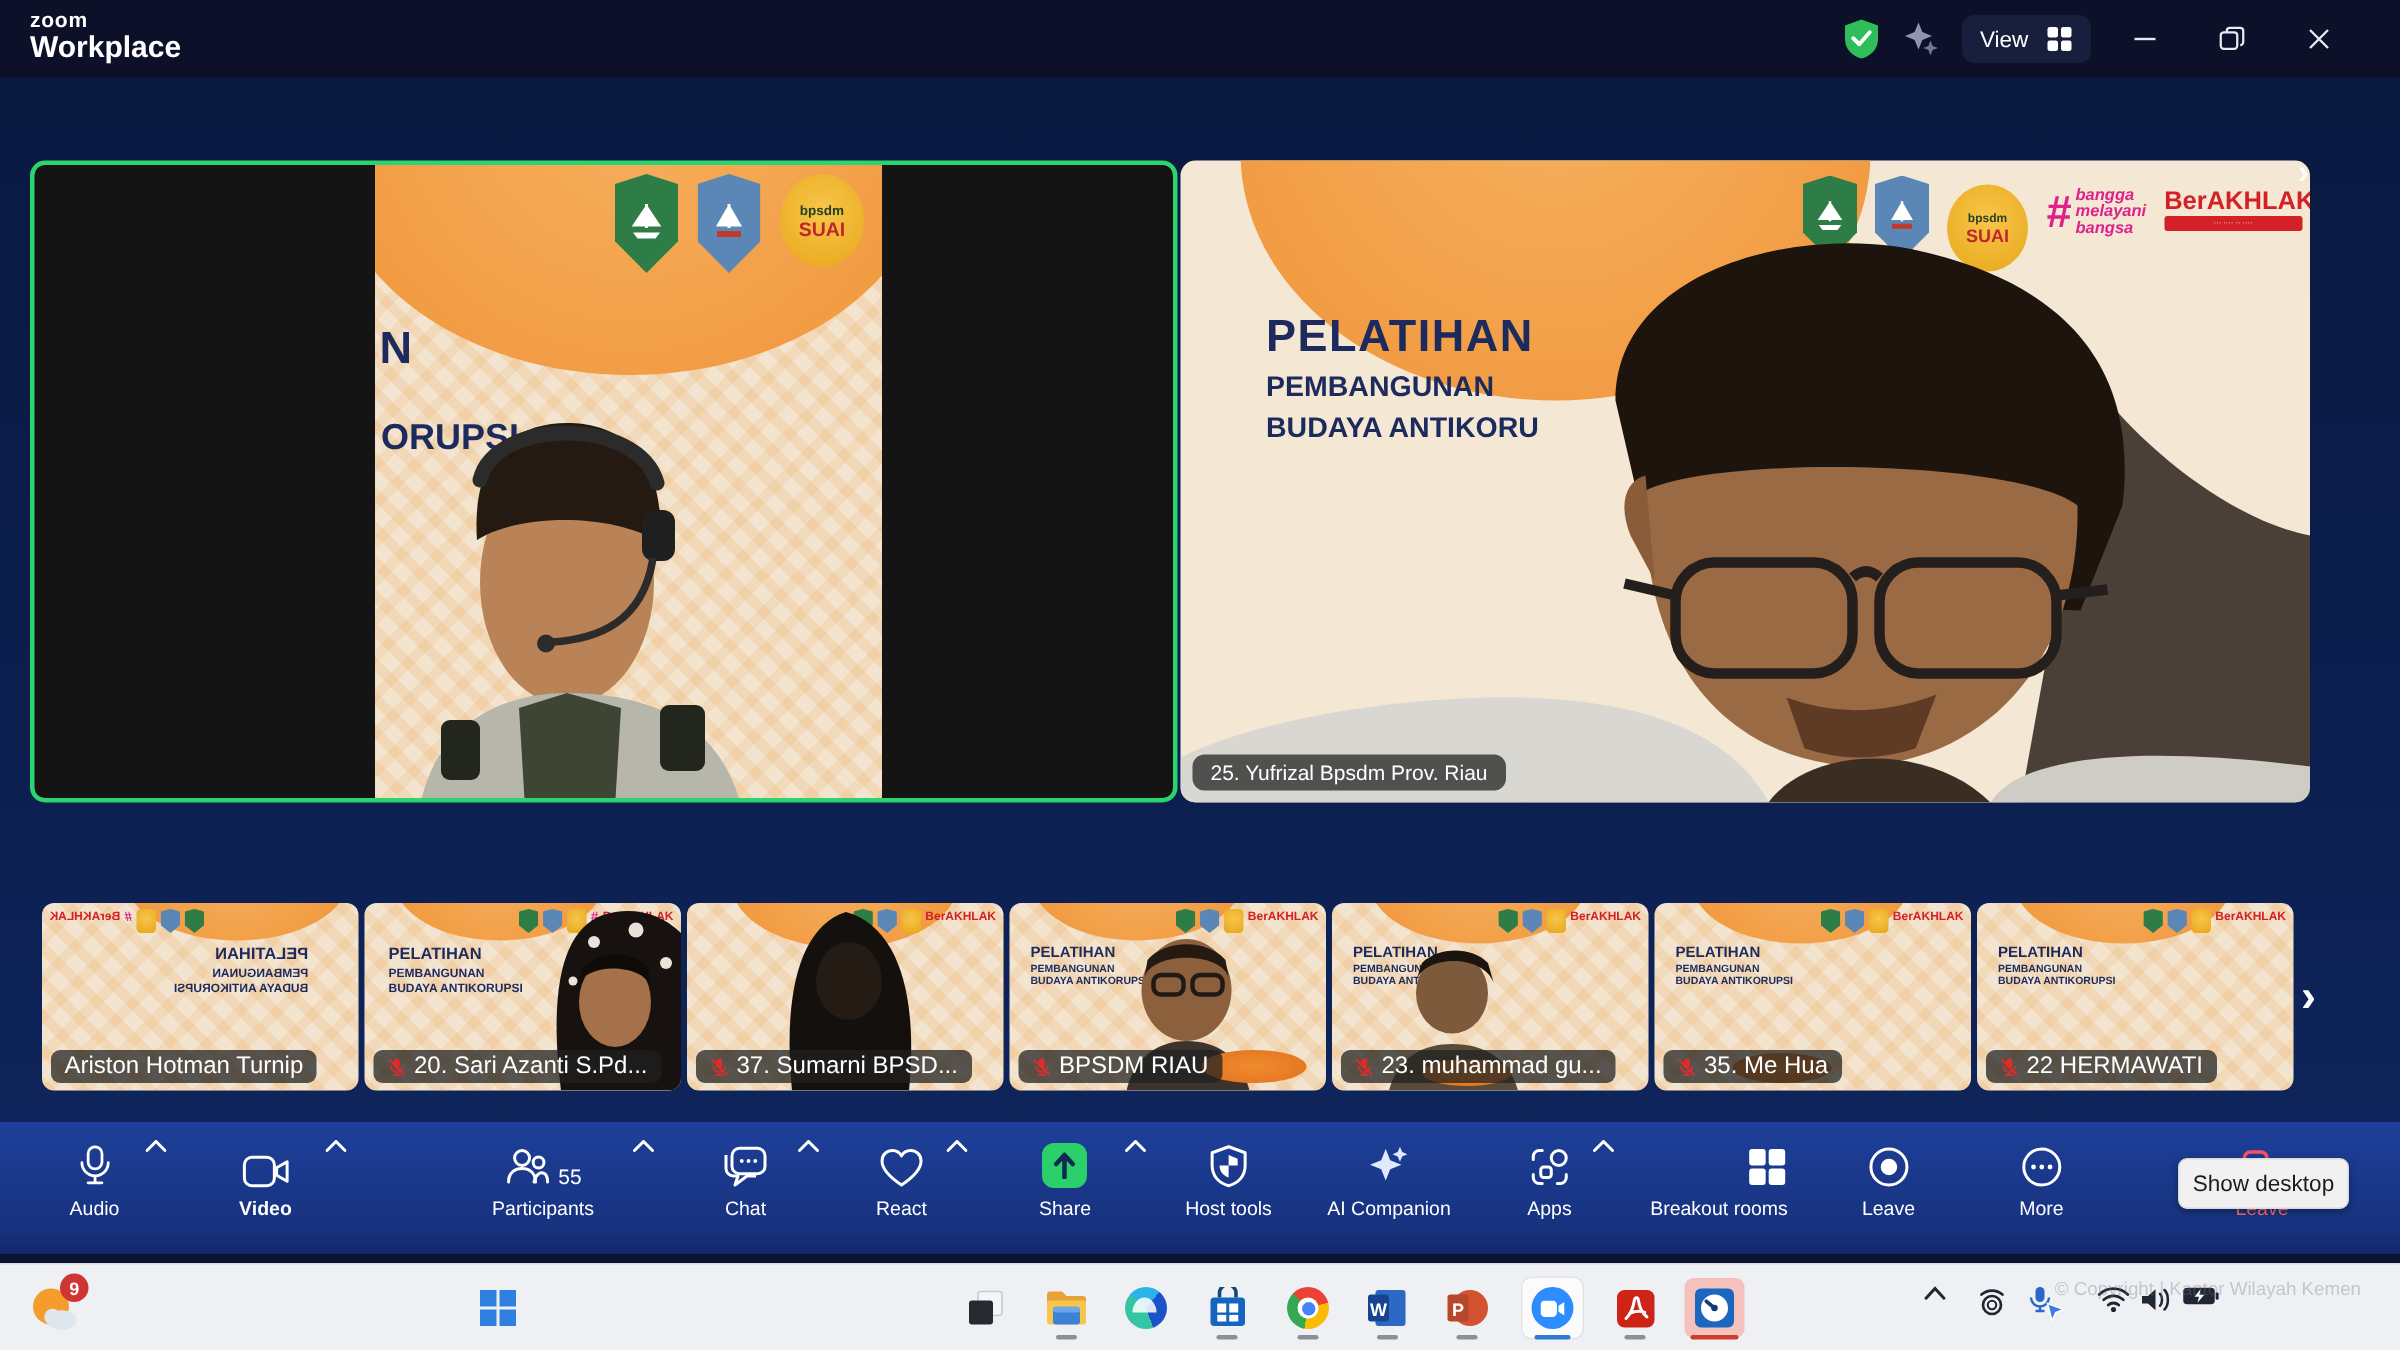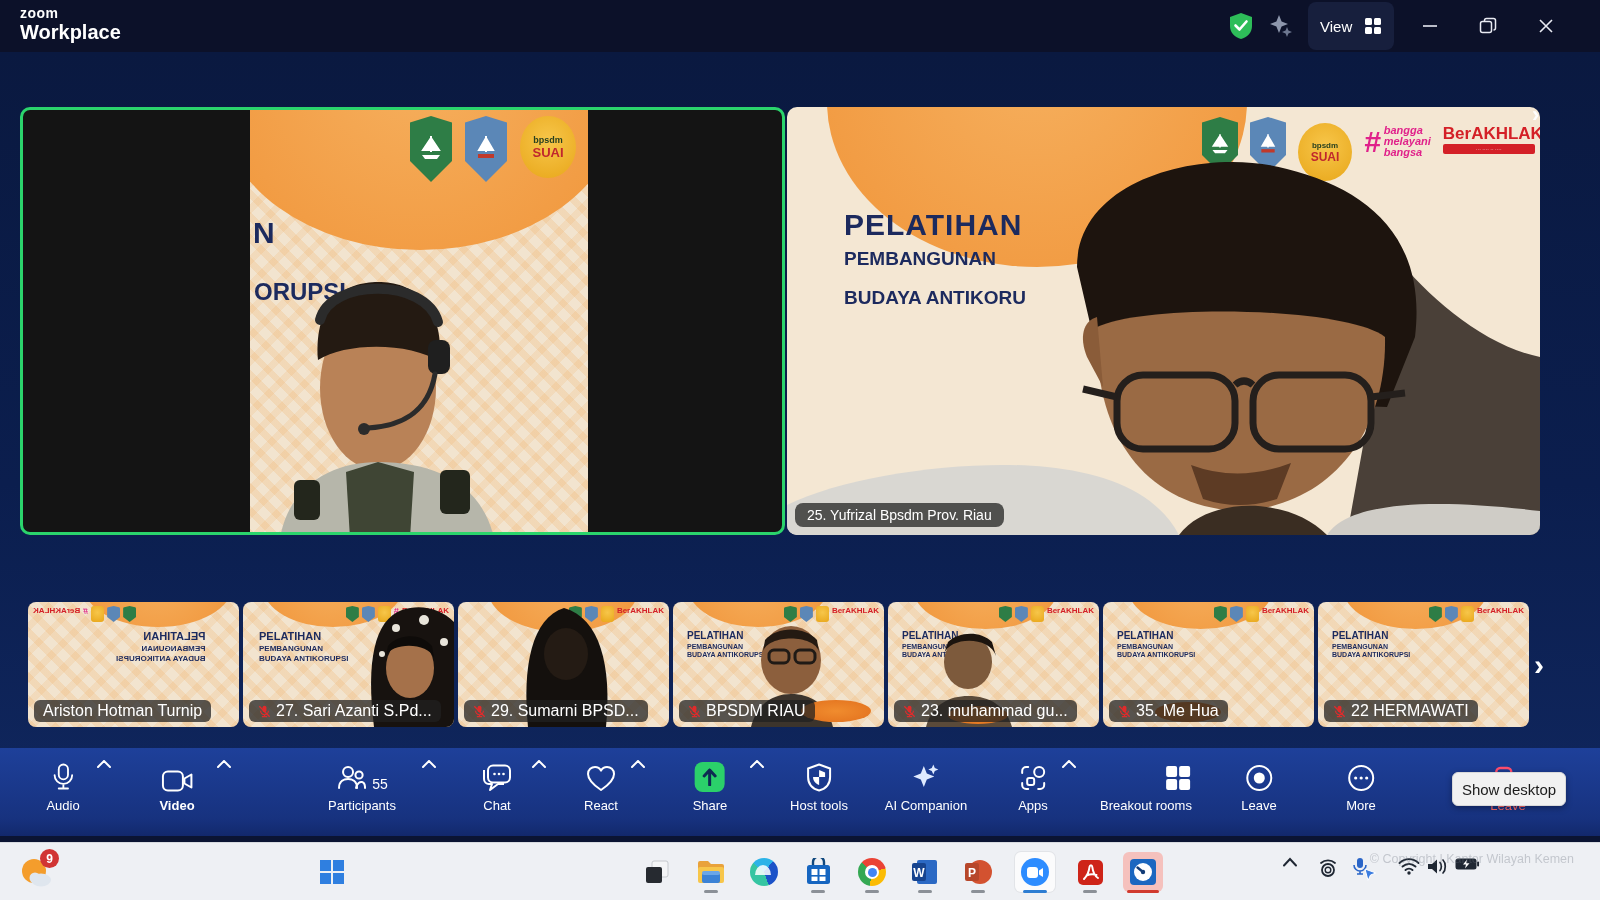--- a/index.html
+++ b/index.html
@@ -7,21 +7,21 @@
   #screen{position:relative;width:1600px;height:900px;overflow:hidden;background:#0a1a44;}
   .abs{position:absolute;}
 
   
   #titlebar{left:0;top:0;width:1600px;height:52px;background:#0c1129;}
   #titlebar::after{content:"";position:absolute;left:0;bottom:-3px;width:100%;height:3px;background:#23408f;}
   .brand{left:20px;top:6px;color:#fff;line-height:1;}
   .brand .b1{font-size:14px;font-weight:700;letter-spacing:.5px;display:block;}
   .brand .b2{font-size:20px;font-weight:700;display:block;margin-top:2px;text-align:center;}
   .tb-right{top:10px;height:32px;display:flex;align-items:center;gap:14px;color:#e8eaf2;}
-  .view-cluster{display:flex;align-items:center;gap:12px;background:#171f3d;border-radius:8px;padding:4px 12px;height:48px;}
+  .view-cluster{display:flex;align-items:center;gap:12px;background:#171f3d;border-radius:8px;padding:4px 12px;height:32px;}
   .view-label{font-size:15px;color:#fff;}
   .winbtn{width:44px;height:32px;display:flex;align-items:center;justify-content:center;cursor:default;}
 
   
   #stage{left:0;top:52px;width:1600px;height:784px;background:linear-gradient(180deg,#0a1940 0%,#0b1e4e 55%,#10275f 100%);}
 
   
   .vtile{border-radius:10px;overflow:hidden;}
   #tile-left{left:20px;top:55px;width:765px;height:428px;background:#141414;border:3px solid #2bd46c;}
   #tile-right{left:787px;top:55px;width:753px;height:428px;background:#f4e7d3;}
@@ -204,21 +204,21 @@
         </div>
         <div class="berakhlak" style="margin-top:8px;">
           <div class="t" style="font-size:17px;">BerAKHLAK</div>
           <div class="bar" style="width:92px;height:10px;font-size:5px;">··· ···· ·· ····</div>
         </div>
       </div>
 
       <div class="abs" style="left:57px;top:103px;">
         <div class="banner-text" style="font-size:30px;letter-spacing:1px;">PELATIHAN</div>
         <div class="banner-text" style="font-size:19px;margin-top:9px;">PEMBANGUNAN</div>
-        <div class="banner-text" style="font-size:19px;margin-top:20px;">BUDAYA ANTIKORU</div>
+        <div class="banner-text" style="font-size:19px;margin-top:8px;">BUDAYA ANTIKORU</div>
       </div>
 
       <svg class="abs" style="left:0;top:0;" width="753" height="428" viewBox="0 0 753 428">
         <path d="M610 150 C640 190 700 240 753 250 V428 H560 Z" fill="#4a4038"></path>
         <path d="M290 160 C290 70 420 40 500 62 C580 82 640 130 628 230 L600 300 L320 290 Z" fill="#1d140e"></path>
         <path d="M310 220 C306 330 360 400 452 404 C540 400 600 330 598 230 C560 200 360 196 310 220 Z" fill="#9a6a44"></path>
         <path d="M300 250 C292 230 296 214 310 210 L316 280 Z" fill="#8a5c39"></path>
         <rect x="330" y="268" width="118" height="74" rx="26" fill="none" stroke="#241f1c" stroke-width="7"></rect>
         <rect x="466" y="268" width="118" height="74" rx="26" fill="none" stroke="#241f1c" stroke-width="7"></rect>
         <path d="M448 278 Q457 270 466 278" stroke="#241f1c" stroke-width="7" fill="none"></path>
@@ -278,21 +278,21 @@
           <circle cx="38" cy="52" r="3" fill="#e8e4da"></circle>
         <ellipse cx="66" cy="66" rx="24" ry="30" fill="#a5714a"></ellipse>
         <path d="M42 54 C48 40 84 40 90 56 L88 44 C76 30 54 32 44 44 Z" fill="#0e0b09"></path>
       </svg>
       <div class="nlabel small abs ft-label">
         <svg width="13" height="13" viewBox="0 0 20 20">
             <rect x="7" y="1" width="6" height="10" rx="3" fill="#e02b2b"></rect>
             <path d="M4 9 a6 6 0 0 0 12 0 M10 15 v3 M6 18 h8" stroke="#e02b2b" stroke-width="1.8" fill="none"></path>
             <line x1="2" y1="2" x2="18" y2="18" stroke="#e02b2b" stroke-width="2"></line>
           </svg>
-        <span class="nm">27. Sari Azanti S.Pd...</span>
+        <span class="nm">20. Sari Azanti S.Pd...</span>
       </div>
     </div>
 
     <div class="ftile abs" style="left:458px;">
       <div class="abs tri-pattern" style="inset:0;"></div>
       <div class="orange-blob abs" style="left:30px;top:-55px;width:150px;height:85px;"></div>
       <div class="mini-logos abs" style="right:5px;">
         <div class="dotlogo shield green"></div>
         <div class="dotlogo shield blue"></div>
         <div class="dotlogo goldc"></div>
@@ -301,21 +301,21 @@
       <svg class="abs" style="left:44px;top:0;" width="130" height="125" viewBox="0 0 130 125">
         <path d="M62 6 C30 16 20 64 26 125 H104 C110 64 98 16 62 6 Z" fill="#14100d"></path>
         <ellipse cx="64" cy="52" rx="22" ry="26" fill="#241b14"></ellipse>
       </svg>
       <div class="nlabel small abs ft-label">
         <svg width="13" height="13" viewBox="0 0 20 20">
             <rect x="7" y="1" width="6" height="10" rx="3" fill="#e02b2b"></rect>
             <path d="M4 9 a6 6 0 0 0 12 0 M10 15 v3 M6 18 h8" stroke="#e02b2b" stroke-width="1.8" fill="none"></path>
             <line x1="2" y1="2" x2="18" y2="18" stroke="#e02b2b" stroke-width="2"></line>
           </svg>
-        <span class="nm">29. Sumarni BPSD...</span>
+        <span class="nm">37. Sumarni BPSD...</span>
       </div>
     </div>
 
     <div class="ftile abs" style="left:673px;">
       <div class="abs tri-pattern" style="inset:0;"></div>
       <div class="orange-blob abs" style="left:15px;top:-55px;width:140px;height:80px;"></div>
       <div class="mini-logos abs" style="right:5px;">
         <div class="dotlogo shield green"></div>
         <div class="dotlogo shield blue"></div>
         <div class="dotlogo goldc"></div>

